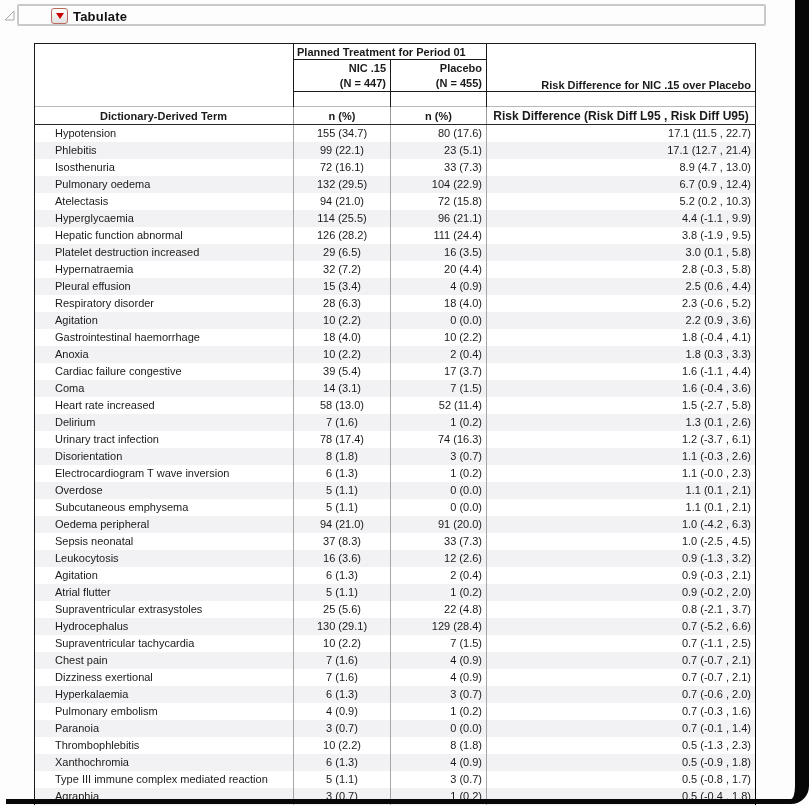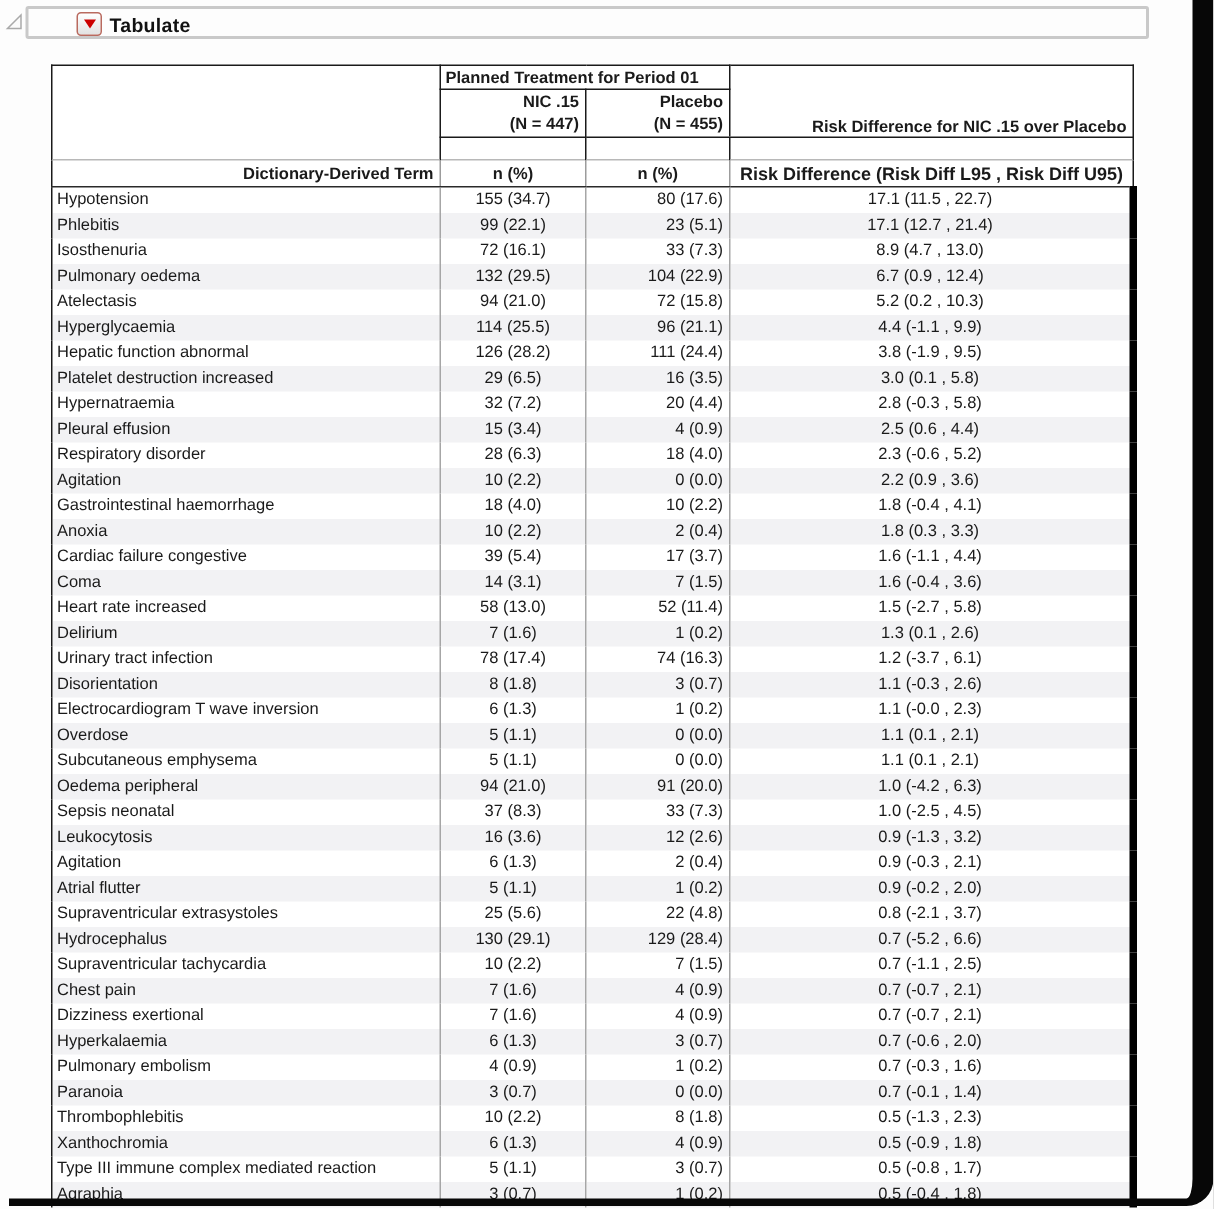--- a/index.html
+++ b/index.html
@@ -90,25 +90,25 @@
     border-bottom: 1px solid #2a2a2a;
   }
   .risk-stat { font-size: 12px; }
 
   tbody td {
     height: 17px; line-height: 17px;
     padding: 0 4px;
     white-space: nowrap; overflow: hidden;
   }
   tbody tr:nth-child(even) { background: #f2f2f4; }
-  td.col-term   { text-align: left; padding-left: 3px;
+  td.col-term   { text-align: left; padding-left: 20px;
                   border-left: 1px solid #1a1a1a; border-right: 1px solid #a6a6a6; }
   td.col-nic    { text-align: center; border-right: 1px solid #a6a6a6; }
   td.col-placebo{ text-align: right; border-right: 1px solid #a6a6a6; }
-  td.col-risk   { text-align: center; border-right: 5px solid #000000; }
+  td.col-risk   { text-align: right; border-right: 1px solid #000000; }
 </style>
 </head>
 <body>
 
 <div class="viewport">
 
   <span class="disclosure">
     <svg width="13" height="13">
       <path d="M11 2 L11 11 L2 11 Z" fill="#fbfbfb" stroke="#aaaaaa" stroke-width="1"></path>
     </svg>
@@ -141,21 +141,21 @@
       <tr class="r16">
         <th class="br bb right">(N = 447)</th>
         <th class="br bb right">(N = 455)</th>
       </tr>
       <tr class="r15">
         <th class="br"></th>
         <th class="br"></th>
         <th class="br"></th>
       </tr>
       <tr class="r18 label-row">
-        <th class="bl brg" style="text-align:right; padding-left:3px;">Dictionary-Derived Term</th>
+        <th class="bl brg" style="text-align:center; padding-left:3px;">Dictionary-Derived Term</th>
         <th class="brg center">n (%)</th>
         <th class="brg center">n (%)</th>
         <th class="br center risk-stat">Risk Difference (Risk Diff L95 , Risk Diff U95)</th>
       </tr>
     </thead>
     <tbody>
         <tr>
           <td class="col-term">Hypotension</td>
           <td class="col-nic">155 (34.7)</td>
           <td class="col-placebo">80 (17.6)</td>

